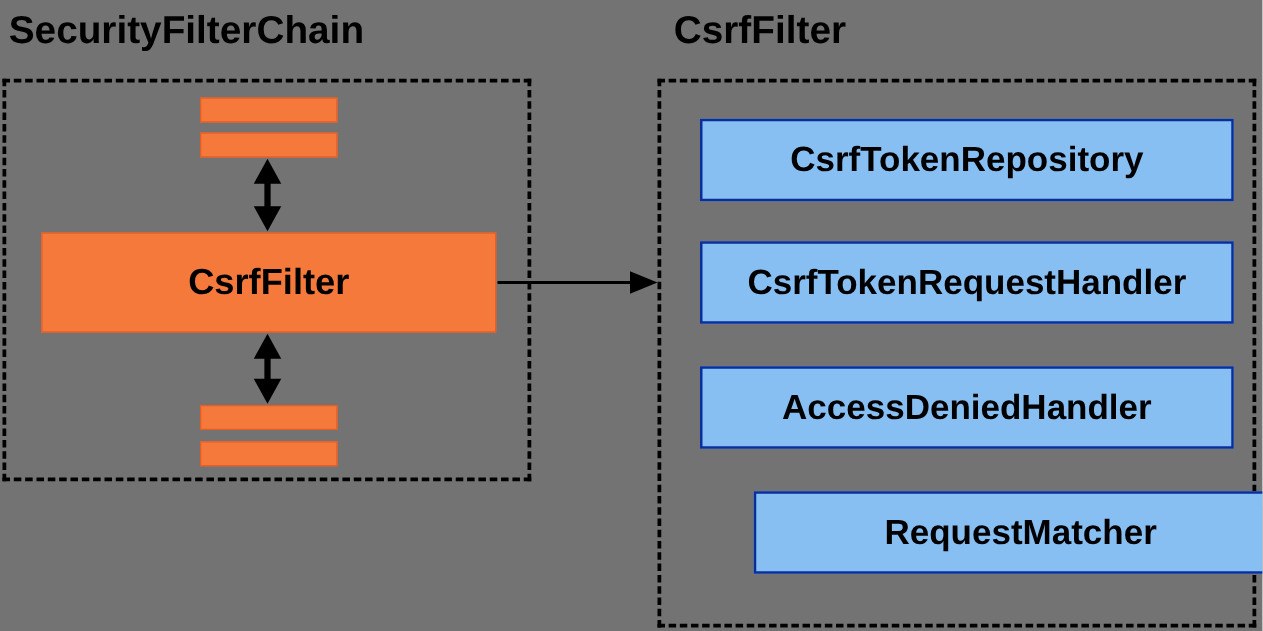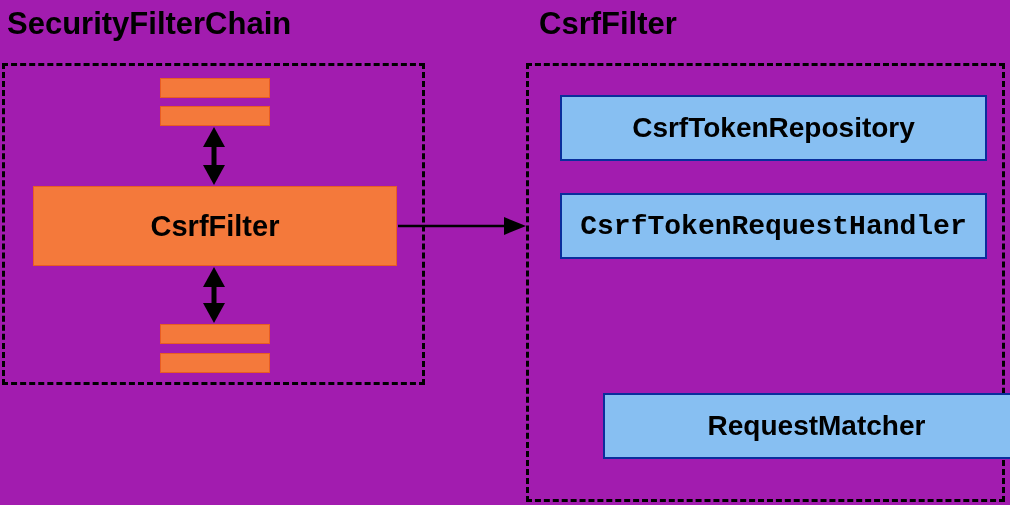--- a/index.html
+++ b/index.html
@@ -13,21 +13,21 @@
     --text-color: #000000;
   }
   * { margin: 0; padding: 0; box-sizing: border-box; }
   html, body { background: #ffffff; }
   body { font-family: "Liberation Sans", "DejaVu Sans", sans-serif; }
 
   .canvas {
     position: relative;
     width: 1010px;
     height: 505px;
-    background: #a21caf;
+    background: #737373;
     overflow: hidden;
   }
 
   .title {
     position: absolute;
     font-size: 31px;
     font-weight: 700;
     color: var(--text-color);
     letter-spacing: 0px;
     white-space: nowrap;
@@ -93,21 +93,21 @@
   .component {
     left: 560px;
     width: 427px; height: 66px;
     background: var(--blue-fill);
     border: 2px solid var(--blue-border);
     display: flex;
     align-items: center;
     justify-content: center;
   }
   .component-0 { top: 95px; }
-  .component-1 { top: 193px; font-family: Liberation Mono, monospace; }
+  .component-1 { top: 193px; }
   .component-2 { top: 293px; }
   .component-3 { top: 393px; margin-left: 43px; }
   .component span {
     font-size: 28px;
     font-weight: 700;
     color: var(--text-color);
   }
 
   .overlay {
     position: absolute;
@@ -135,20 +135,23 @@
   <div class="shadowed big-box">
     <span>CsrfFilter</span>
   </div>
 
   <div class="shadowed component component-0">
     <span>CsrfTokenRepository</span>
   </div>
   <div class="shadowed component component-1">
     <span>CsrfTokenRequestHandler</span>
   </div>
+  <div class="shadowed component component-2">
+    <span>AccessDeniedHandler</span>
+  </div>
   <div class="shadowed component component-3">
     <span>RequestMatcher</span>
   </div>
 
   <svg class="overlay" viewBox="0 0 1010 505" xmlns="http://www.w3.org/2000/svg">
 
     <g fill="#000" stroke="none">
       <line x1="214" y1="144" x2="214" y2="168" stroke="#000" stroke-width="5"></line>
       <polygon points="214,127 203,147 225,147"></polygon>
       <polygon points="214,185 203,165 225,165"></polygon>

